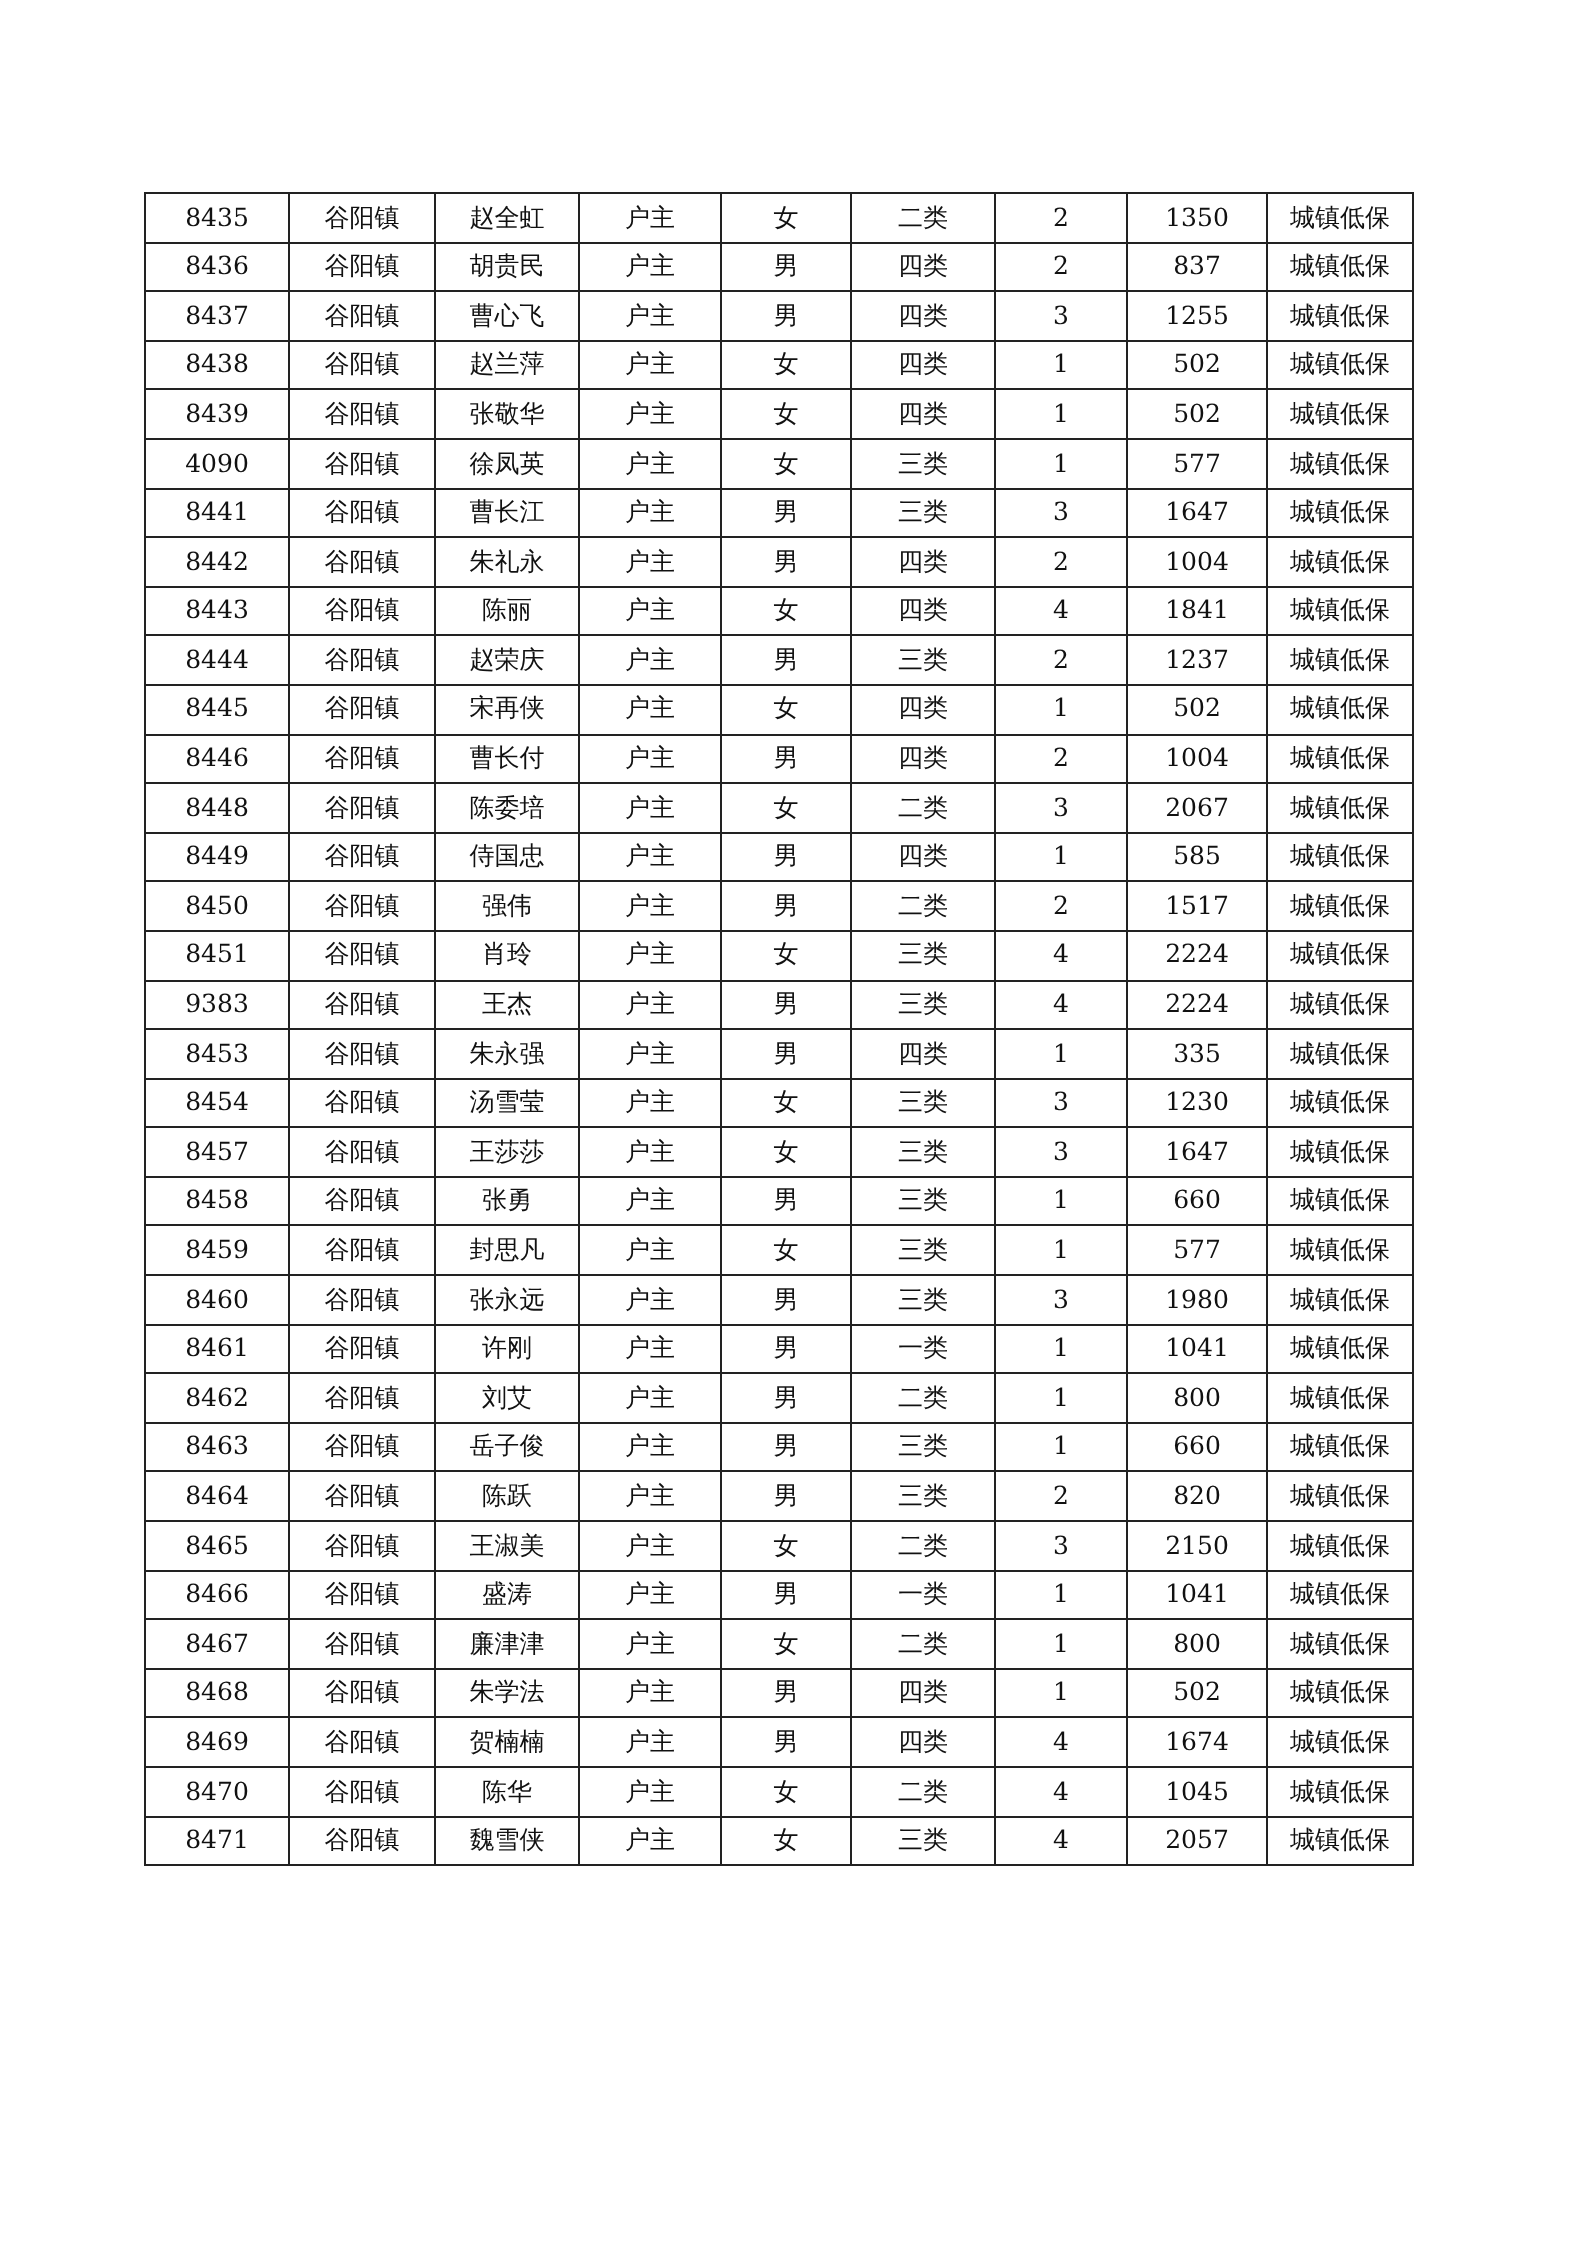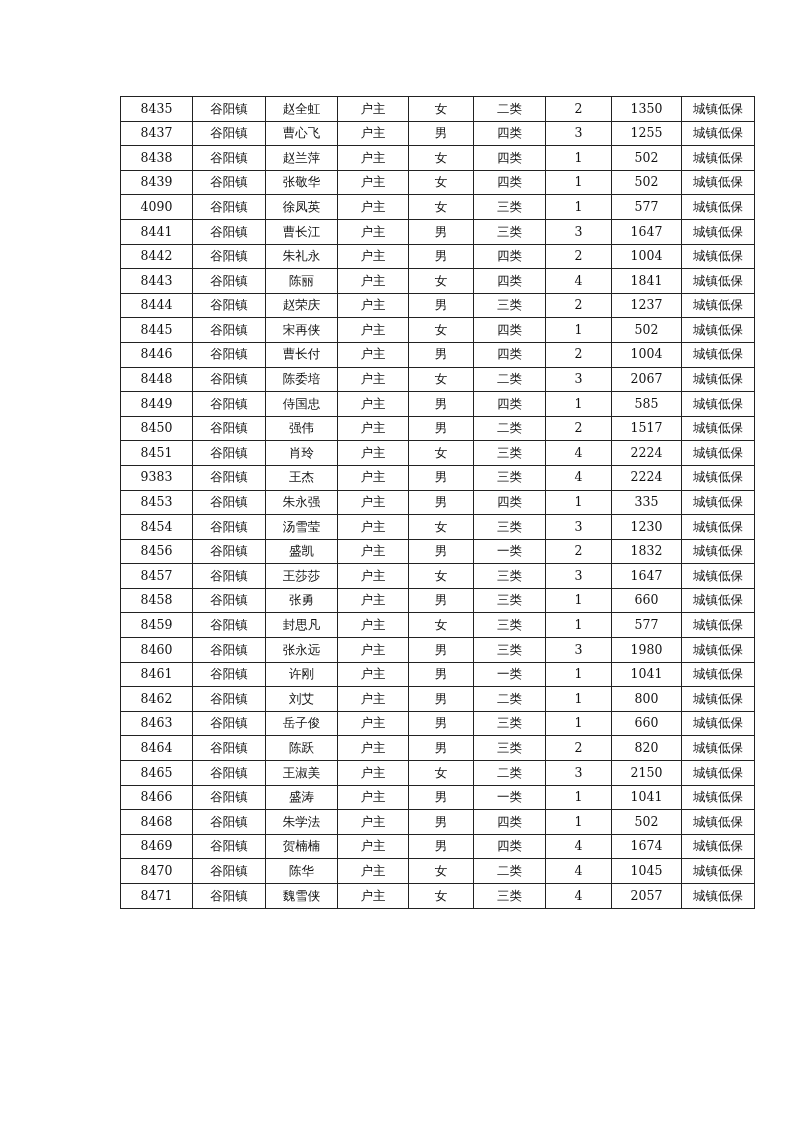--- a/index.html
+++ b/index.html
@@ -7,21 +7,20 @@
   .page { position: absolute; left: 0; top: 0; width: 793px; height: 1122px; background: #fff; }
   table.roster {
     position: absolute; left: 72px; top: 96px;
     border-collapse: collapse;
     table-layout: fixed;
     width: 634px;
     font-family: "DejaVu Serif", "Liberation Serif", serif;
     font-size: 12.5px;
     color: #111;
     border: 1.6px solid #111;
-    margin-left: 48px;
   }
   table.roster td {
     border: 1px solid #222;
     height: 23.6px;
     padding: 0;
     text-align: center;
     vertical-align: middle;
     white-space: nowrap;
     overflow: hidden;
     line-height: 1;
@@ -58,20 +57,31 @@
           <td>谷阳镇</td>
           <td>赵全虹</td>
           <td>户主</td>
           <td>女</td>
           <td>二类</td>
           <td>2</td>
           <td>1350</td>
           <td>城镇低保</td>
         </tr>
         <tr>
+          <td>8436</td>
+          <td>谷阳镇</td>
+          <td>胡贵民</td>
+          <td>户主</td>
+          <td>男</td>
+          <td>四类</td>
+          <td>2</td>
+          <td>837</td>
+          <td>城镇低保</td>
+        </tr>
+        <tr>
           <td>8437</td>
           <td>谷阳镇</td>
           <td>曹心飞</td>
           <td>户主</td>
           <td>男</td>
           <td>四类</td>
           <td>3</td>
           <td>1255</td>
           <td>城镇低保</td>
         </tr>
@@ -245,138 +255,138 @@
           <td>谷阳镇</td>
           <td>汤雪莹</td>
           <td>户主</td>
           <td>女</td>
           <td>三类</td>
           <td>3</td>
           <td>1230</td>
           <td>城镇低保</td>
         </tr>
         <tr>
-          <td>8456</td>
-          <td>谷阳镇</td>
-          <td>盛凯</td>
+          <td>8457</td>
+          <td>谷阳镇</td>
+          <td>王莎莎</td>
+          <td>户主</td>
+          <td>女</td>
+          <td>三类</td>
+          <td>3</td>
+          <td>1647</td>
+          <td>城镇低保</td>
+        </tr>
+        <tr>
+          <td>8458</td>
+          <td>谷阳镇</td>
+          <td>张勇</td>
+          <td>户主</td>
+          <td>男</td>
+          <td>三类</td>
+          <td>1</td>
+          <td>660</td>
+          <td>城镇低保</td>
+        </tr>
+        <tr>
+          <td>8459</td>
+          <td>谷阳镇</td>
+          <td>封思凡</td>
+          <td>户主</td>
+          <td>女</td>
+          <td>三类</td>
+          <td>1</td>
+          <td>577</td>
+          <td>城镇低保</td>
+        </tr>
+        <tr>
+          <td>8460</td>
+          <td>谷阳镇</td>
+          <td>张永远</td>
+          <td>户主</td>
+          <td>男</td>
+          <td>三类</td>
+          <td>3</td>
+          <td>1980</td>
+          <td>城镇低保</td>
+        </tr>
+        <tr>
+          <td>8461</td>
+          <td>谷阳镇</td>
+          <td>许刚</td>
           <td>户主</td>
           <td>男</td>
           <td>一类</td>
-          <td>2</td>
-          <td>1832</td>
-          <td>城镇低保</td>
-        </tr>
-        <tr>
-          <td>8457</td>
-          <td>谷阳镇</td>
-          <td>王莎莎</td>
-          <td>户主</td>
-          <td>女</td>
-          <td>三类</td>
-          <td>3</td>
-          <td>1647</td>
-          <td>城镇低保</td>
-        </tr>
-        <tr>
-          <td>8458</td>
-          <td>谷阳镇</td>
-          <td>张勇</td>
+          <td>1</td>
+          <td>1041</td>
+          <td>城镇低保</td>
+        </tr>
+        <tr>
+          <td>8462</td>
+          <td>谷阳镇</td>
+          <td>刘艾</td>
+          <td>户主</td>
+          <td>男</td>
+          <td>二类</td>
+          <td>1</td>
+          <td>800</td>
+          <td>城镇低保</td>
+        </tr>
+        <tr>
+          <td>8463</td>
+          <td>谷阳镇</td>
+          <td>岳子俊</td>
           <td>户主</td>
           <td>男</td>
           <td>三类</td>
           <td>1</td>
           <td>660</td>
           <td>城镇低保</td>
         </tr>
         <tr>
-          <td>8459</td>
-          <td>谷阳镇</td>
-          <td>封思凡</td>
-          <td>户主</td>
-          <td>女</td>
-          <td>三类</td>
-          <td>1</td>
-          <td>577</td>
-          <td>城镇低保</td>
-        </tr>
-        <tr>
-          <td>8460</td>
-          <td>谷阳镇</td>
-          <td>张永远</td>
-          <td>户主</td>
-          <td>男</td>
-          <td>三类</td>
-          <td>3</td>
-          <td>1980</td>
-          <td>城镇低保</td>
-        </tr>
-        <tr>
-          <td>8461</td>
-          <td>谷阳镇</td>
-          <td>许刚</td>
+          <td>8464</td>
+          <td>谷阳镇</td>
+          <td>陈跃</td>
+          <td>户主</td>
+          <td>男</td>
+          <td>三类</td>
+          <td>2</td>
+          <td>820</td>
+          <td>城镇低保</td>
+        </tr>
+        <tr>
+          <td>8465</td>
+          <td>谷阳镇</td>
+          <td>王淑美</td>
+          <td>户主</td>
+          <td>女</td>
+          <td>二类</td>
+          <td>3</td>
+          <td>2150</td>
+          <td>城镇低保</td>
+        </tr>
+        <tr>
+          <td>8466</td>
+          <td>谷阳镇</td>
+          <td>盛涛</td>
           <td>户主</td>
           <td>男</td>
           <td>一类</td>
           <td>1</td>
           <td>1041</td>
           <td>城镇低保</td>
         </tr>
         <tr>
-          <td>8462</td>
-          <td>谷阳镇</td>
-          <td>刘艾</td>
-          <td>户主</td>
-          <td>男</td>
+          <td>8467</td>
+          <td>谷阳镇</td>
+          <td>廉津津</td>
+          <td>户主</td>
+          <td>女</td>
           <td>二类</td>
           <td>1</td>
           <td>800</td>
-          <td>城镇低保</td>
-        </tr>
-        <tr>
-          <td>8463</td>
-          <td>谷阳镇</td>
-          <td>岳子俊</td>
-          <td>户主</td>
-          <td>男</td>
-          <td>三类</td>
-          <td>1</td>
-          <td>660</td>
-          <td>城镇低保</td>
-        </tr>
-        <tr>
-          <td>8464</td>
-          <td>谷阳镇</td>
-          <td>陈跃</td>
-          <td>户主</td>
-          <td>男</td>
-          <td>三类</td>
-          <td>2</td>
-          <td>820</td>
-          <td>城镇低保</td>
-        </tr>
-        <tr>
-          <td>8465</td>
-          <td>谷阳镇</td>
-          <td>王淑美</td>
-          <td>户主</td>
-          <td>女</td>
-          <td>二类</td>
-          <td>3</td>
-          <td>2150</td>
-          <td>城镇低保</td>
-        </tr>
-        <tr>
-          <td>8466</td>
-          <td>谷阳镇</td>
-          <td>盛涛</td>
-          <td>户主</td>
-          <td>男</td>
-          <td>一类</td>
-          <td>1</td>
-          <td>1041</td>
           <td>城镇低保</td>
         </tr>
         <tr>
           <td>8468</td>
           <td>谷阳镇</td>
           <td>朱学法</td>
           <td>户主</td>
           <td>男</td>
           <td>四类</td>
           <td>1</td>

